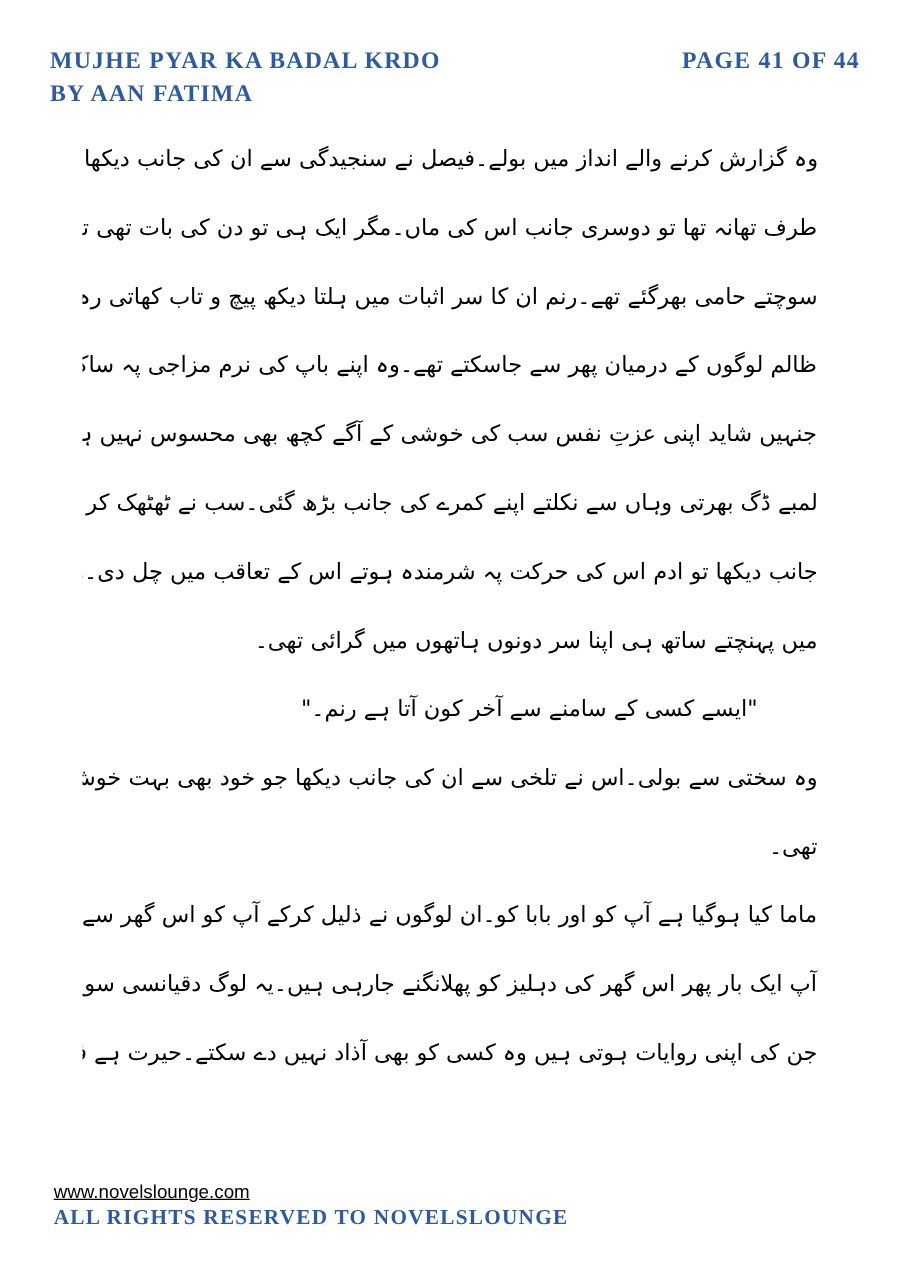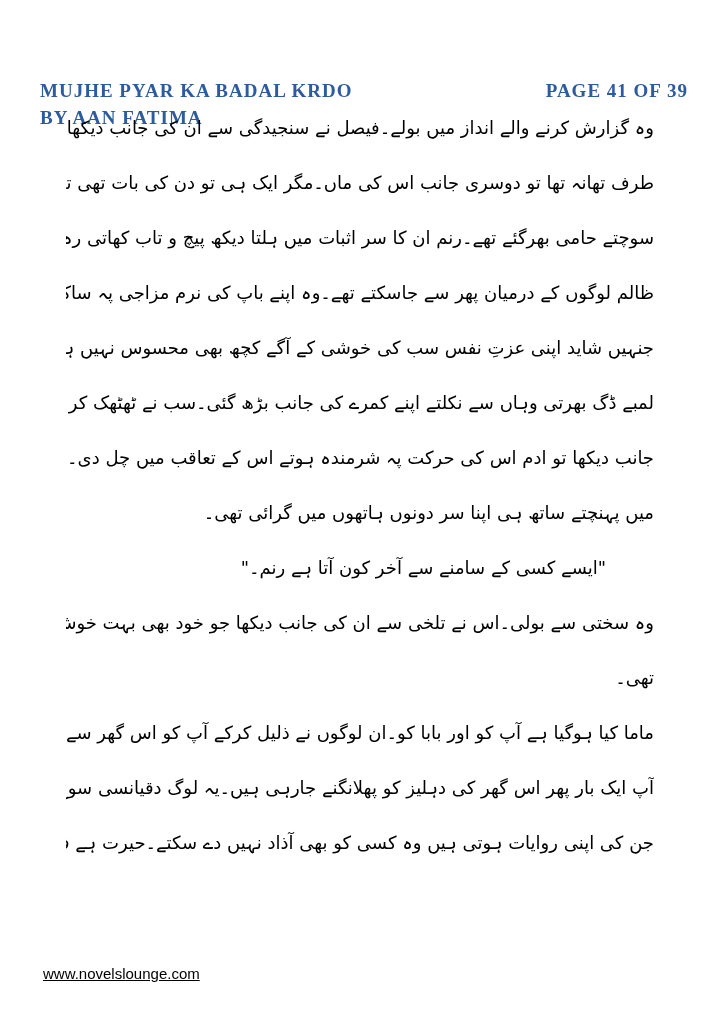--- a/index.html
+++ b/index.html
@@ -16,21 +16,20 @@
   }
   
   .header {
     position: absolute;
     top: 38px; left: 40px; right: 36px;
   }
   .header-row {
     display: flex;
     justify-content: space-between;
     align-items: center;
-    margin-top: 42px;
   }
   .hdr-text {
     color: #2e5b9e;
     font-family: "Liberation Serif", serif;
     font-weight: bold;
     font-size: 19px;
     letter-spacing: 1px;
     white-space: nowrap;
   }
   .byline { margin-top: 5px; }
@@ -86,21 +85,21 @@
   }
 </style>
 </head>
 <body>
 
 <div class="page">
 
   <div class="header">
     <div class="header-row">
       <span class="hdr-text">MUJHE PYAR KA BADAL KRDO</span>
-      <span class="hdr-text">PAGE 41 OF 39</span>
+      <span class="hdr-text">PAGE 41 OF 44</span>
     </div>
     <div class="hdr-text byline">BY AAN FATIMA</div>
   </div>
 
   <div class="content">
     <div class="line">وہ گزارش کرنے والے انداز میں بولے۔فیصل نے سنجیدگی سے ان کی جانب دیکھا تھا۔ایک</div>
     <div class="line">طرف تھانہ تھا تو دوسری جانب اس کی ماں۔مگر ایک ہی تو دن کی بات تھی تبھی ناجانے کیا</div>
     <div class="line">سوچتے حامی بھرگئے تھے۔رنم ان کا سر اثبات میں ہلتا دیکھ پیچ و تاب کھاتی رہ گئی۔وہ کیسے ان</div>
     <div class="line">ظالم لوگوں کے درمیان پھر سے جاسکتے تھے۔وہ اپنے باپ کی نرم مزاجی پہ ساکت رہ گئی</div>
     <div class="line">جنہیں شاید اپنی عزتِ نفس سب کی خوشی کے آگے کچھ بھی محسوس نہیں ہوتی تھی۔وہ لمبے</div>
@@ -110,15 +109,16 @@
     <div class="line indent">"ایسے کسی کے سامنے سے آخر کون آتا ہے رنم۔"</div>
     <div class="line">وہ سختی سے بولی۔اس نے تلخی سے ان کی جانب دیکھا جو خود بھی بہت خوش دکھائی دے رہی</div>
     <div class="line last-line">تھی۔</div>
     <div class="line">ماما کیا ہوگیا ہے آپ کو اور بابا کو۔ان لوگوں نے ذلیل کرکے آپ کو اس گھر سے نکالا اور"</div>
     <div class="line">آپ ایک بار پھر اس گھر کی دہلیز کو پھلانگنے جارہی ہیں۔یہ لوگ دقیانسی سوچ کے مالک ہیں</div>
     <div class="line">جن کی اپنی روایات ہوتی ہیں وہ کسی کو بھی آذاد نہیں دے سکتے۔حیرت ہے فقط پسند کی</div>
   </div>
 
   <div class="footer">
     <a class="site-link">www.novelslounge.com</a>
+    <div class="rights">ALL RIGHTS RESERVED TO NOVELSLOUNGE</div>
   </div>
 
 </div>
 
 </body></html>

